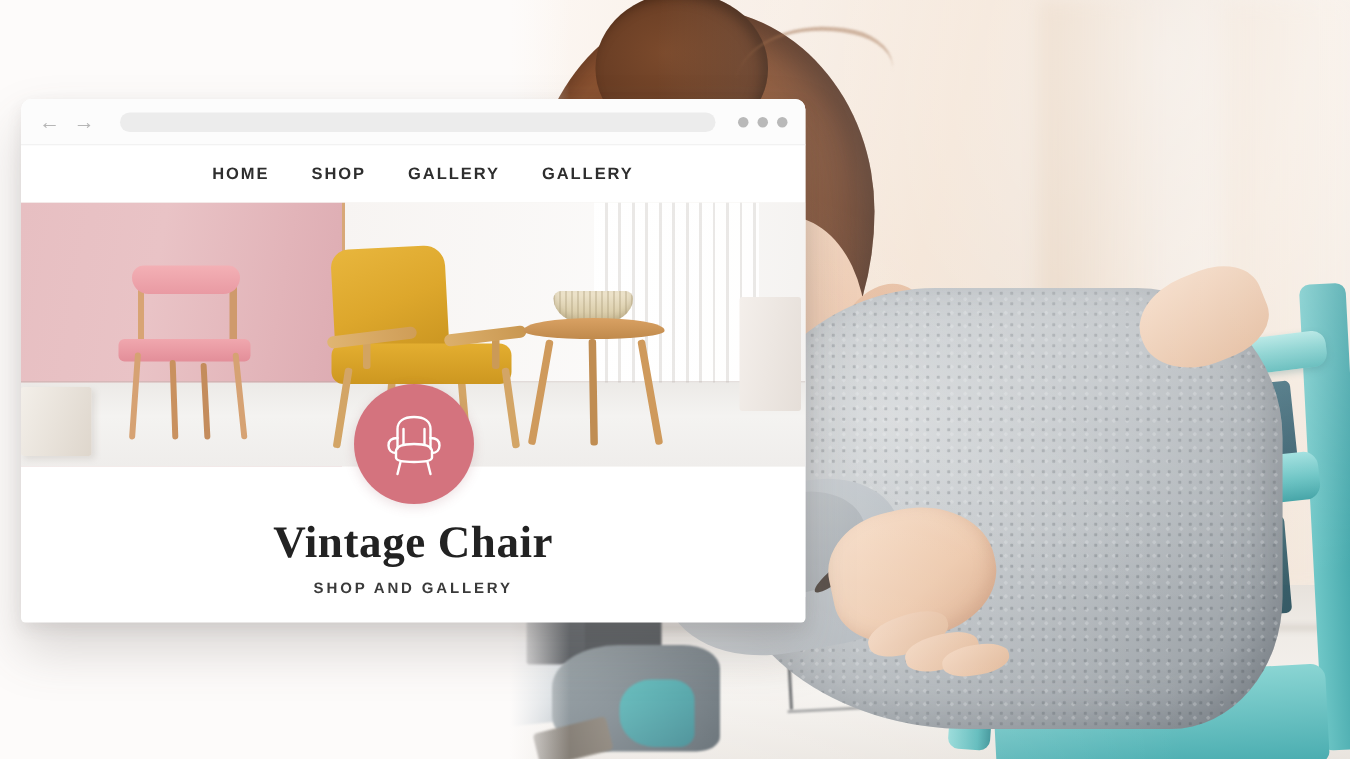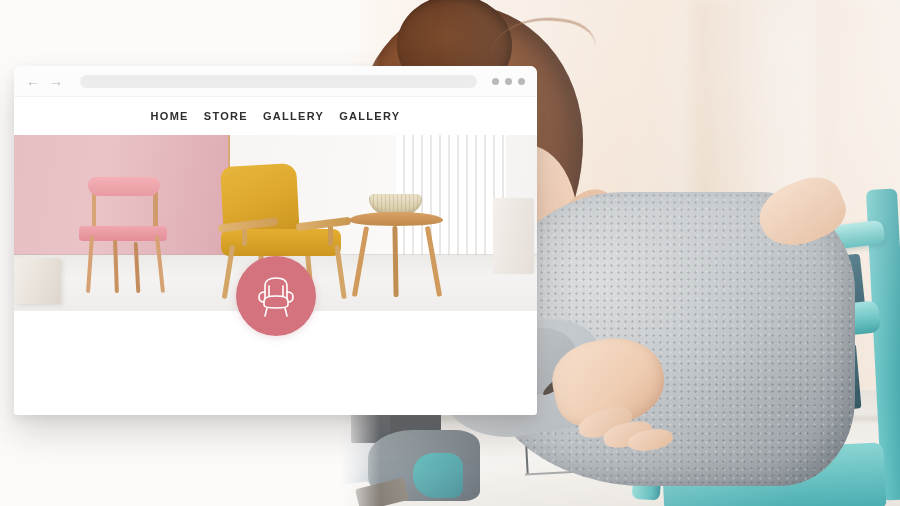--- a/index.html
+++ b/index.html
@@ -535,20 +535,21 @@
     justify-content: center;
     gap: 15px;
   }
   .nav-link {
     font-size: 11px;
     letter-spacing: 1.3px;
     font-weight: 700;
     color: #2e2e2e;
     text-decoration: none;
     white-space: nowrap;
+    margin-left: 13px;
   }
 
   
   .hero {
     position: relative;
     height: 176px;
     overflow: hidden;
     background: #f2efec;
   }
   .hero-wall-pink {
@@ -841,21 +842,21 @@
       <input class="url-bar" type="text" value="" placeholder="" style="">
       <span class="win-dots">
         <span class="win-dot"></span>
         <span class="win-dot"></span>
         <span class="win-dot"></span>
       </span>
     </div>
 
     <nav class="site-nav">
       <a class="nav-link" href="#">HOME</a>
-      <a class="nav-link" href="#">STORE</a>
+      <a class="nav-link" href="#">SHOP</a>
       <a class="nav-link" href="#">GALLERY</a>
       <a class="nav-link" href="#">GALLERY</a>
     </nav>
 
     <div class="hero">
       <div class="hero-wall-pink"></div>
       <div class="hero-wall-white"></div>
       <div class="hero-divider"></div>
       <div class="blinds"></div>
       <div class="hero-floor"></div>
@@ -905,16 +906,18 @@
         <path d="M34 18 C38 18 40 20 40 23 C40 26 38 28 35 28"></path>
         <path d="M11 27 C11 24 15 22 23 22 C31 22 35 24 35 27 L35 31 C35 33 31 34 23 34 C15 34 11 33 11 31 Z"></path>
         <path d="M14 34 L12 42"></path>
         <path d="M32 34 L34 42"></path>
         <path d="M16 12 L16 22"></path>
         <path d="M30 12 L30 22"></path>
       </svg>
     </div>
 
     <div class="brand">
+      <div class="brand-title">Vintage Chair</div>
+      <div class="brand-sub">SHOP AND GALLERY</div>
     </div>
 
   </div>
 </div>
 
 </body></html>

